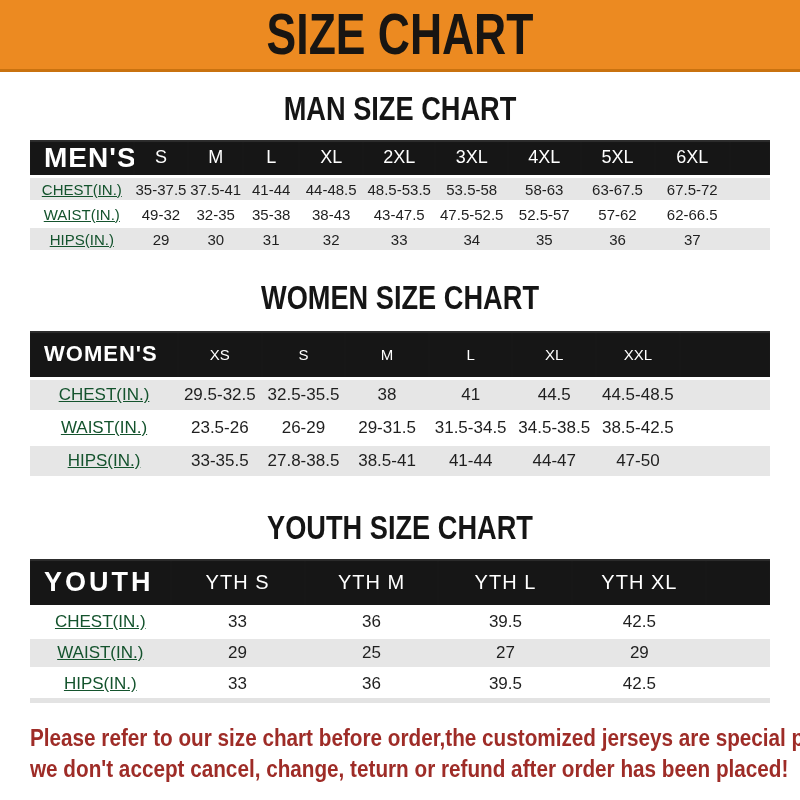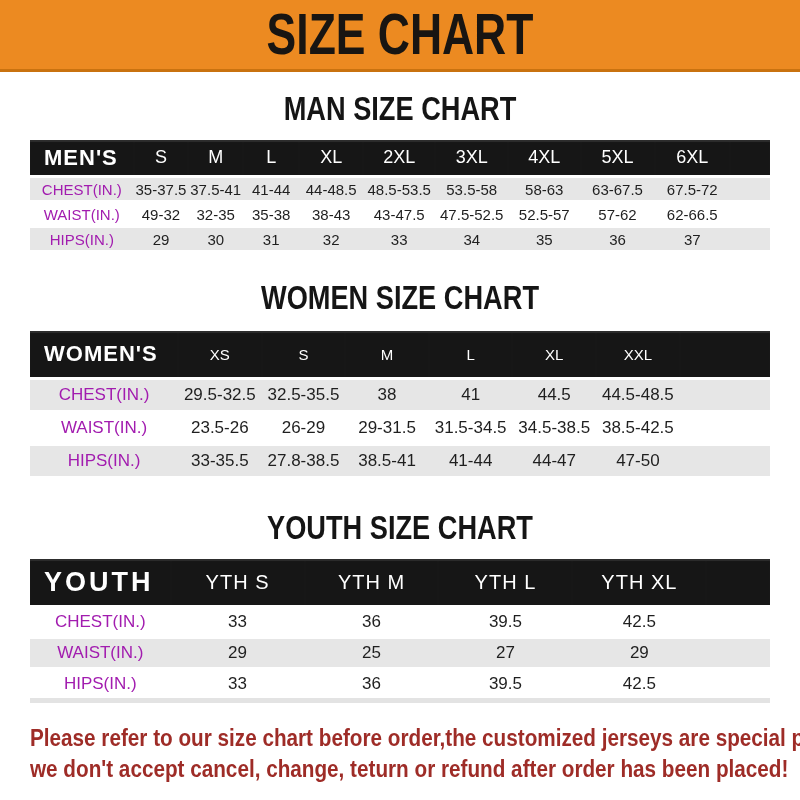--- a/index.html
+++ b/index.html
@@ -51,26 +51,26 @@
     white-space: nowrap; overflow: hidden;
   }
   table.size-table th.corner {
     text-align: left; padding-left: 14px; font-weight: bold;
   }
   table.size-table tbody td {
     text-align: center; color: #1f1f1f;
     border-bottom: 3px solid #ffffff;
     white-space: nowrap; overflow: hidden;
   }
-  table.size-table tbody td.rowlabel { color: #a21caf; }
+  table.size-table tbody td.rowlabel { color: #14532d; text-decoration: underline; }
   table.size-table tbody tr.shade td { background: #E6E6E6; }
   table.size-table tbody tr.plain td { background: #ffffff; }
 
   .tbl-men thead th   { height: 33px; font-size: 18px; }
-  .tbl-men th.corner  { font-size: 22px; letter-spacing: 1px; }
+  .tbl-men th.corner  { font-size: 28px; letter-spacing: 1px; }
   .tbl-men tbody td   { height: 20px; font-size: 15px; }
 
   .tbl-women thead th  { height: 44px; font-size: 15px; }
   .tbl-women th.corner { font-size: 22px; letter-spacing: 1px; }
   .tbl-women tbody td  { height: 28px; font-size: 17px; }
 
   .tbl-youth thead th  { height: 44px; font-size: 20px; letter-spacing: 1px; }
   .tbl-youth th.corner { font-size: 27px; letter-spacing: 3px; margin-left: 41px; }
   .tbl-youth tbody td  { height: 26px; font-size: 17px; }
   .tbl-youth { border-bottom: 5px solid #E3E3E3; }

